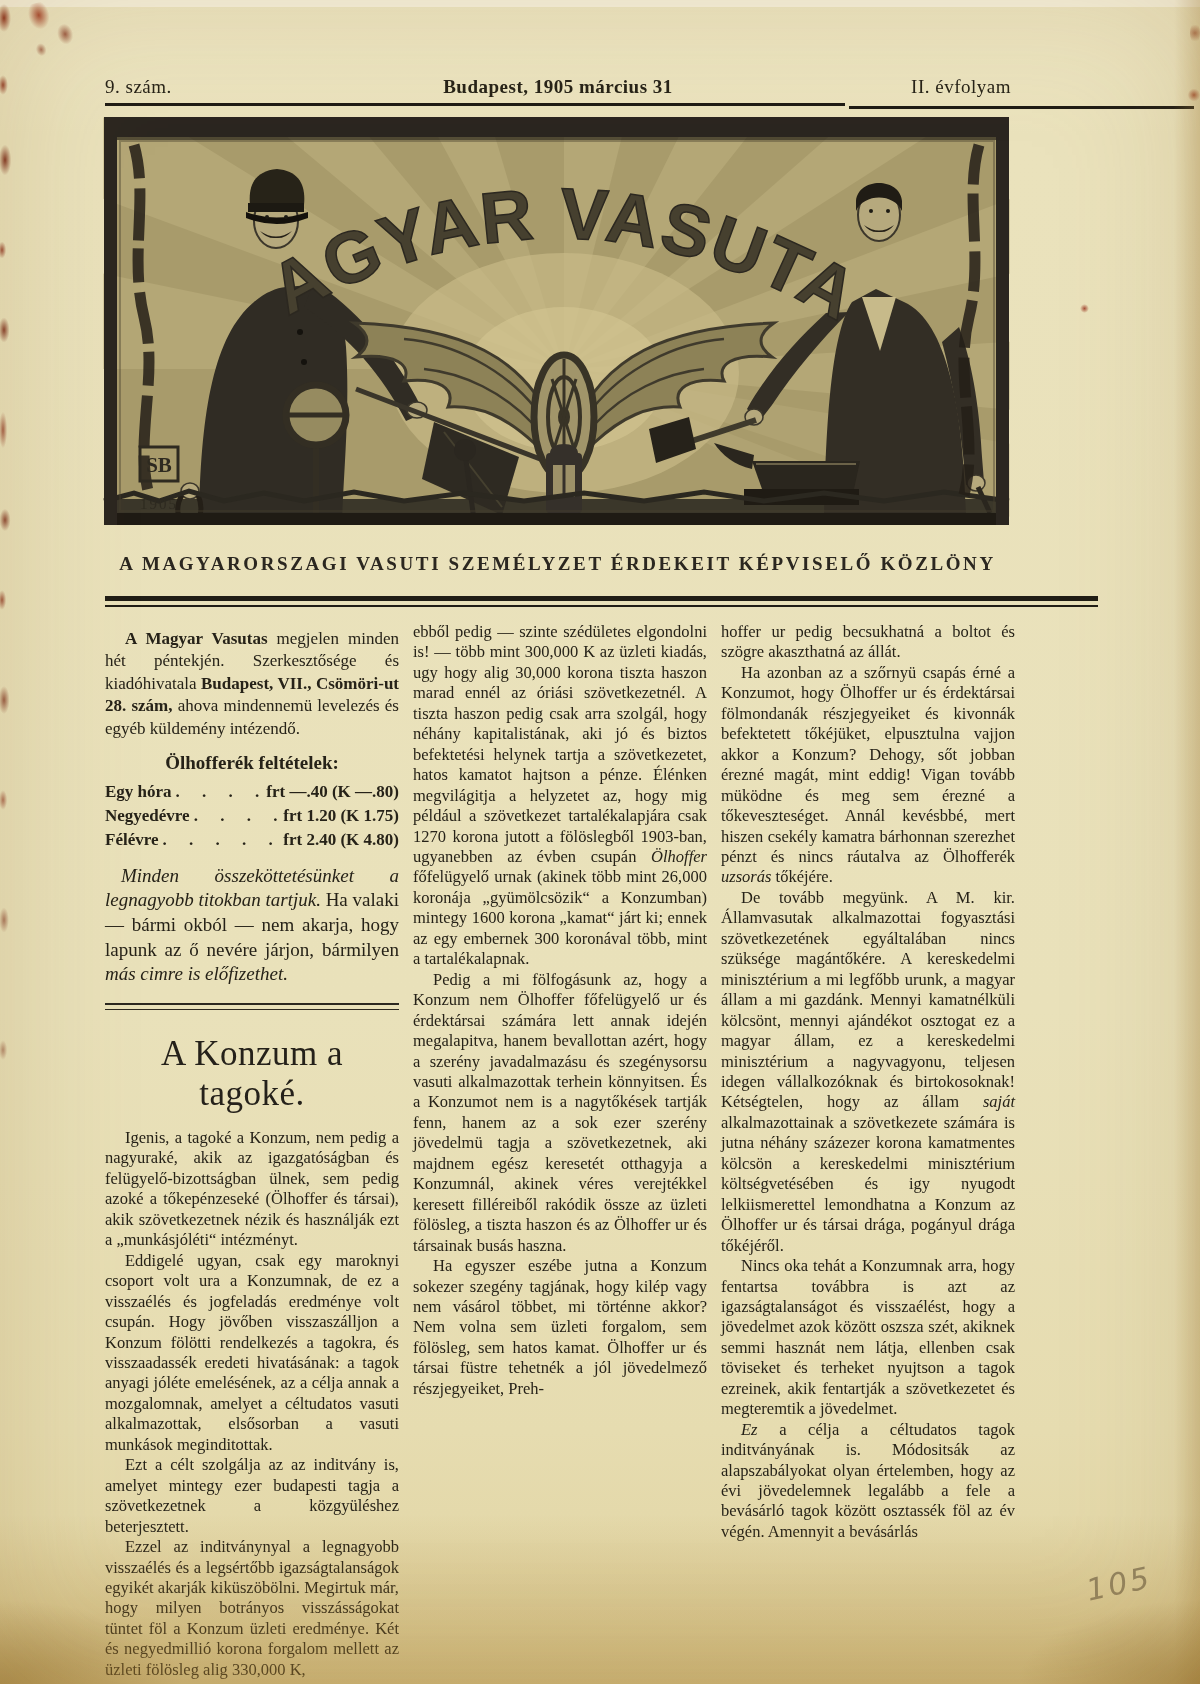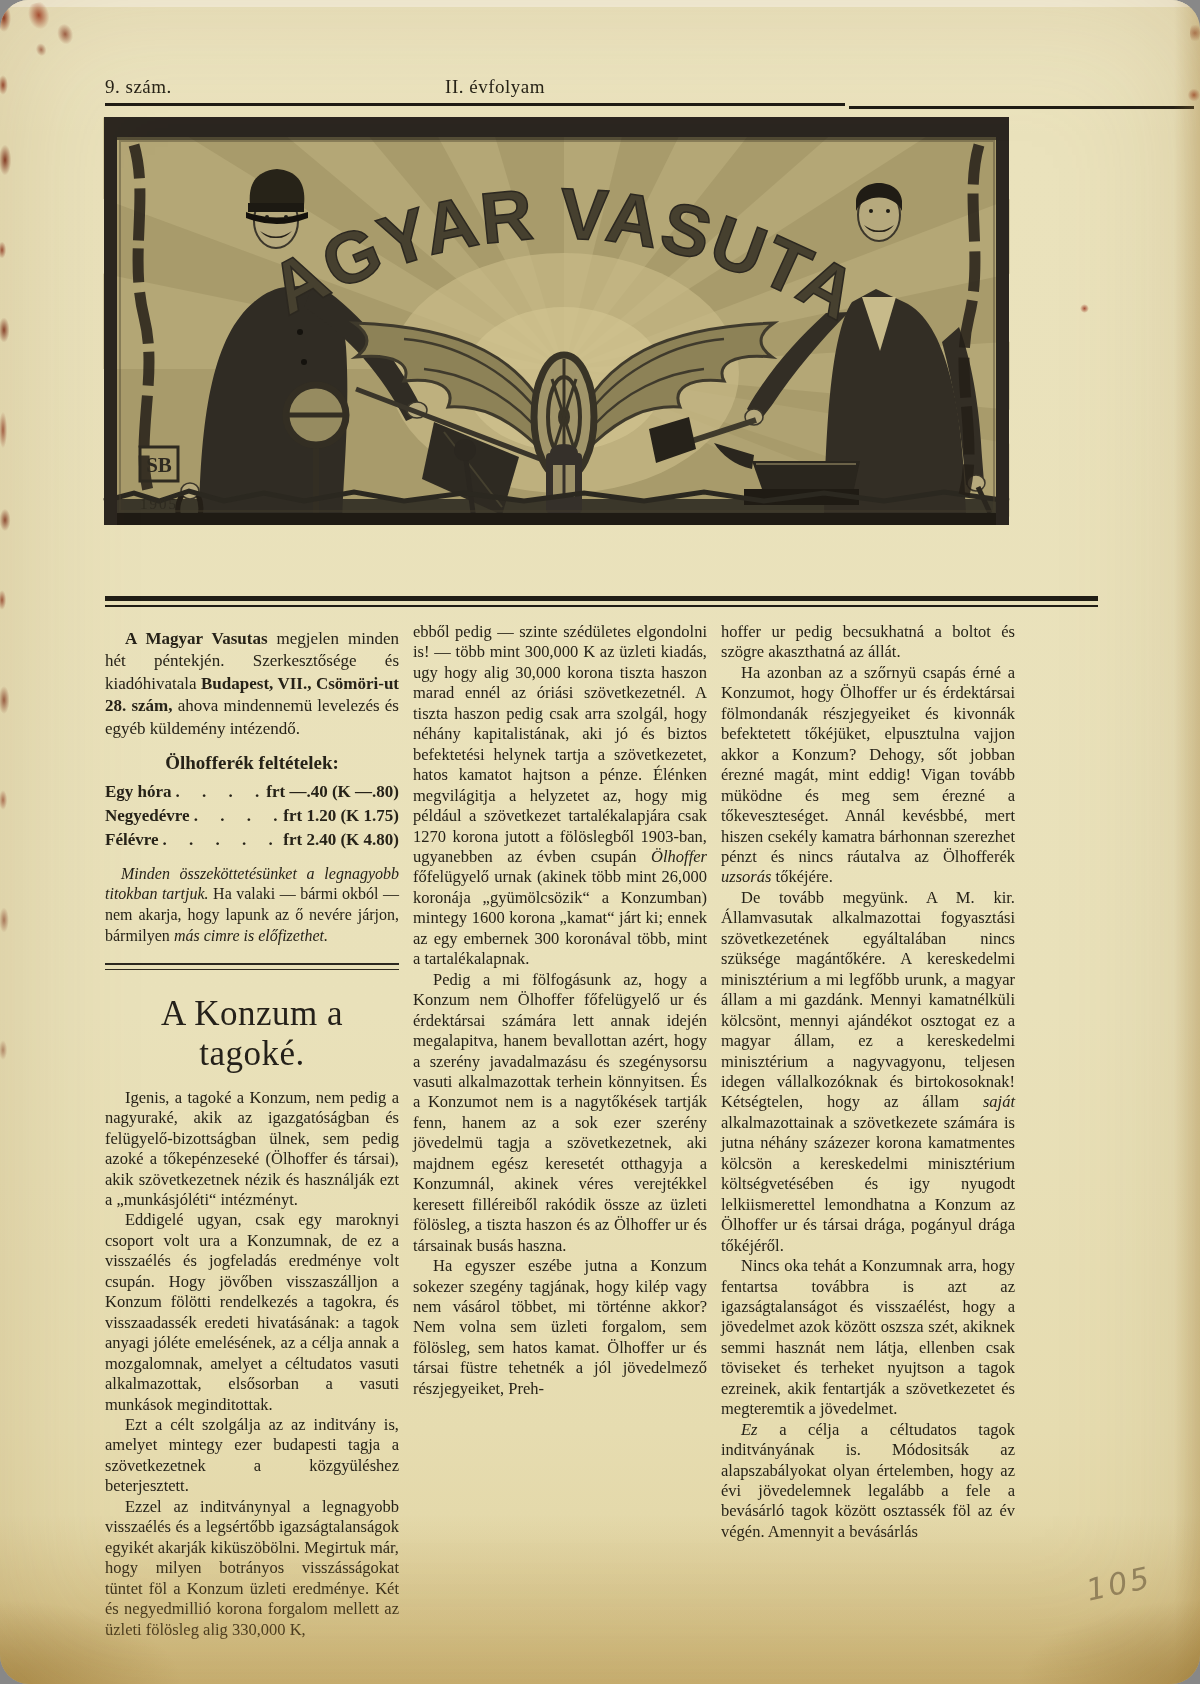--- a/index.html
+++ b/index.html
@@ -1,20 +1,20 @@
 <!DOCTYPE html>
 <html><head>
 <meta charset="utf-8">
 <style>
   html,body{margin:0;padding:0;background:#888;}
   .sheet{
     position:relative;width:1200px;height:1684px;overflow:hidden;
     background:
       linear-gradient(180deg,#efe8c6 0%,#eae2bc 8%,#e9e1ba 60%,#e6dcb0 85%,#e0d3a0 100%);
-    font-family:"Liberation Serif","DejaVu Serif",serif;color:#262218;border-radius:29px;
+    font-family:"Liberation Serif","DejaVu Serif",serif;color:#262218;
   }
   .sheet::after{content:"";position:absolute;inset:0;pointer-events:none;
     box-shadow:inset 0 0 140px rgba(140,105,40,.22);}
   .top-light{position:absolute;left:0;top:0;width:100%;height:7px;background:rgba(250,246,228,.85);}
   .bottom-shade{position:absolute;left:0;bottom:0;width:100%;height:170px;pointer-events:none;
     background:linear-gradient(to bottom,rgba(170,128,48,0),rgba(172,130,50,.38)),
       radial-gradient(ellipse 260px 120px at 0% 100%,rgba(120,84,24,.45),transparent 70%),
       radial-gradient(ellipse 260px 120px at 100% 100%,rgba(120,84,24,.45),transparent 70%);}
   .right-shade{position:absolute;right:0;top:0;width:26px;height:100%;pointer-events:none;
     background:linear-gradient(to left,rgba(164,128,60,.30),transparent);}
@@ -59,21 +59,21 @@
 
   
   .columns{position:absolute;left:105px;top:622px;width:912px;display:flex;gap:14px;}
   .col{width:294px;}
   .intro{font-size:17px;line-height:1.32;text-align:justify;text-indent:20px;margin:6px 0 12px;}
   .terms-heading{text-align:center;font-size:19px;font-weight:bold;margin:6px 0 6px;}
   .price-row{display:flex;font-size:17px;line-height:1.4;font-weight:bold;align-items:baseline;}
   .price-label{white-space:nowrap;}
   .price-dots{flex:1;overflow:hidden;white-space:nowrap;text-align:center;letter-spacing:9px;padding:0 4px;font-weight:bold;}
   .price-value{white-space:nowrap;}
-  .note{font-size:16px;line-height:1.3;text-align:justify;text-indent:16px;margin:12px 0 0;}
+  .note{font-size:19px;line-height:1.3;text-align:justify;text-indent:16px;margin:12px 0 0;}
   .short-divider{height:4px;border-top:2px solid #2c2820;border-bottom:1px solid #2c2820;margin:16px 0 0;}
   .article-title{font-size:35px;font-weight:normal;text-align:center;margin:24px 0 14px;letter-spacing:.5px;color:#25211a;}
   .body-p{font-size:16.5px;line-height:1.24;text-align:justify;text-indent:20px;margin:0;}
   .body-p.cont{text-indent:0;}
   .b{font-weight:bold;}
   .i{font-style:italic;}
 
   .handwritten{position:absolute;left:1086px;top:1566px;font-family:"DejaVu Sans",sans-serif;
     font-style:italic;font-size:30px;letter-spacing:3px;color:#8f8466;transform:rotate(-12deg);}
 </style>
@@ -83,20 +83,21 @@
 <div class="sheet">
   <div class="top-light"></div>
   <div class="edge-stains"></div>
   <div class="corner-stain"></div>
   <div class="speck s1"></div>
   <div class="speck s2"></div>
   <div class="speck s3"></div>
 
   <div class="header">
     <span class="issue">9. szám.</span>
+    <span class="date">Budapest, 1905 március 31</span>
     <span class="volume">II. évfolyam</span>
   </div>
   <div class="header-rule-a"></div>
   <div class="header-rule-b"></div>
 
   <div class="masthead">
     <svg viewBox="0 0 905 408" width="907" height="408" xmlns="http://www.w3.org/2000/svg">
 
       <rect x="0" y="0" width="905" height="408" fill="#a89b6b"></rect>
 
@@ -225,20 +226,21 @@
       </g>
 
       <g>
         <rect x="36" y="330" width="38" height="34" fill="none" stroke="#2e2a20" stroke-width="3"></rect>
         <text x="55" y="355" text-anchor="middle" font-size="21" font-weight="bold" font-family="Liberation Serif, serif" fill="#2e2a20">SB</text>
         <text x="36" y="392" font-size="15" letter-spacing="2" font-family="Liberation Serif, serif" fill="#2e2a20">1905</text>
       </g>
     </svg>
   </div>
 
+  <div class="subtitle">A MAGYARORSZAGI VASUTI SZEMÉLYZET ÉRDEKEIT KÉPVISELŐ KÖZLÖNY</div>
   <div class="big-rule"></div>
 
   <div class="columns">
 
     <div class="col">
       <div>
         <p class="intro"><span class="b">A Magyar Vasutas</span><span> megjelen minden hét péntekjén. Szerkesztősége és kiadóhivatala </span><span class="b">Budapest, VII., Csömöri-ut 28. szám,</span><span> ahova mindennemü levelezés és egyéb küldemény intézendő.</span></p>
         <h3 class="terms-heading">Ölhofferék feltételek:</h3>
         <div class="price-row">
           <span class="price-label">Egy hóra</span>

